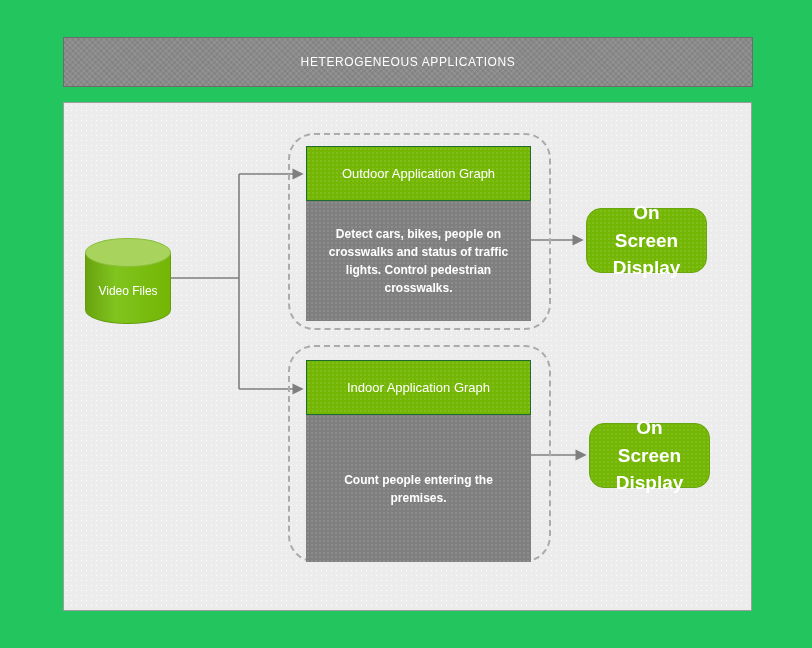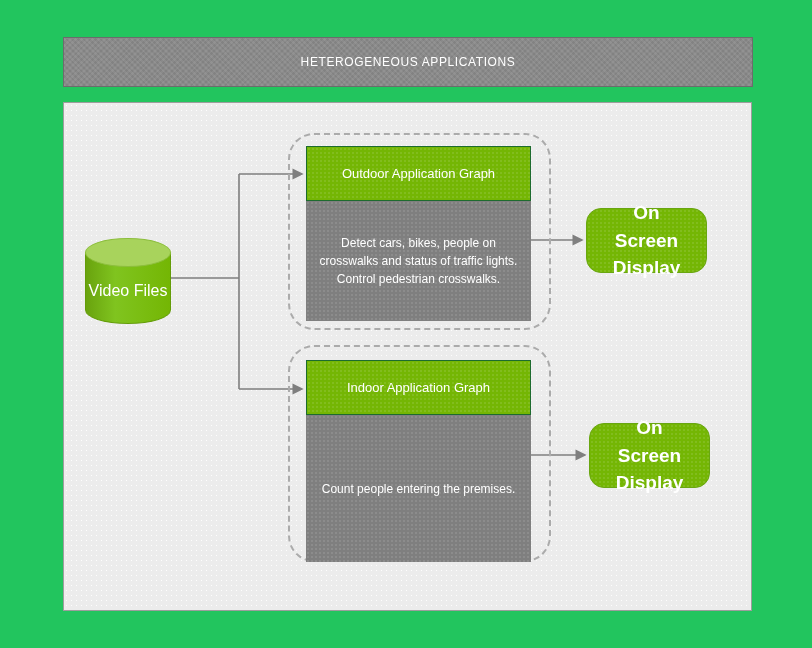--- a/index.html
+++ b/index.html
@@ -34,21 +34,21 @@
     position:absolute;left:0;top:14px;width:100%;height:72px;box-sizing:border-box;
     background:linear-gradient(to right,#69a30e,#80c41f 35%,#74b604);
     border:1px solid #639c08;border-top:none;
     border-radius:0 0 43px 43px / 0 0 14px 14px;
     display:flex;align-items:center;justify-content:center;
   }
   .cyl-top{
     position:absolute;left:0;top:0;width:100%;height:29px;box-sizing:border-box;
     background:#a8d35c;border:1px solid #8cbe3c;border-radius:50%;
   }
-  .cyl-body span{color:#ffffff;font-size:16px;padding-top:6px;}
+  .cyl-body span{color:#ffffff;font-size:12px;padding-top:6px;}
   
   .dashed-group{
     position:absolute;border:2px dashed #ababab;border-radius:26px;box-sizing:border-box;
   }
   .dashed-1{left:288px;top:133px;width:263px;height:197px;}
   .dashed-2{left:288px;top:345px;width:263px;height:217px;}
   
   .graph-card{position:absolute;width:225px;}
   .graph-1{left:306px;top:146px;}
   .graph-2{left:306px;top:360px;border-radius:23px;}
@@ -61,20 +61,21 @@
     display:flex;align-items:center;justify-content:center;
   }
   .graph-head span{color:#ffffff;font-size:13px;}
   .graph-body{
     box-sizing:border-box;
     background-color:#7f7f7f;
     background-image:radial-gradient(rgba(255,255,255,.10) .8px, transparent .9px);
     background-size:4px 4px;
     display:flex;align-items:center;justify-content:center;text-align:center;
     padding:4px 9px;
+    font-weight:bold;
   }
   .graph-body-1{height:120px;}
   .graph-body-2{height:147px;}
   .graph-body span{color:#ffffff;font-size:12px;line-height:1.5;}
   
   .osd{
     position:absolute;width:121px;height:65px;box-sizing:border-box;
     background-color:#74b604;
     background-image:radial-gradient(rgba(255,255,255,.10) .8px, transparent .9px);
     background-size:4px 4px;

